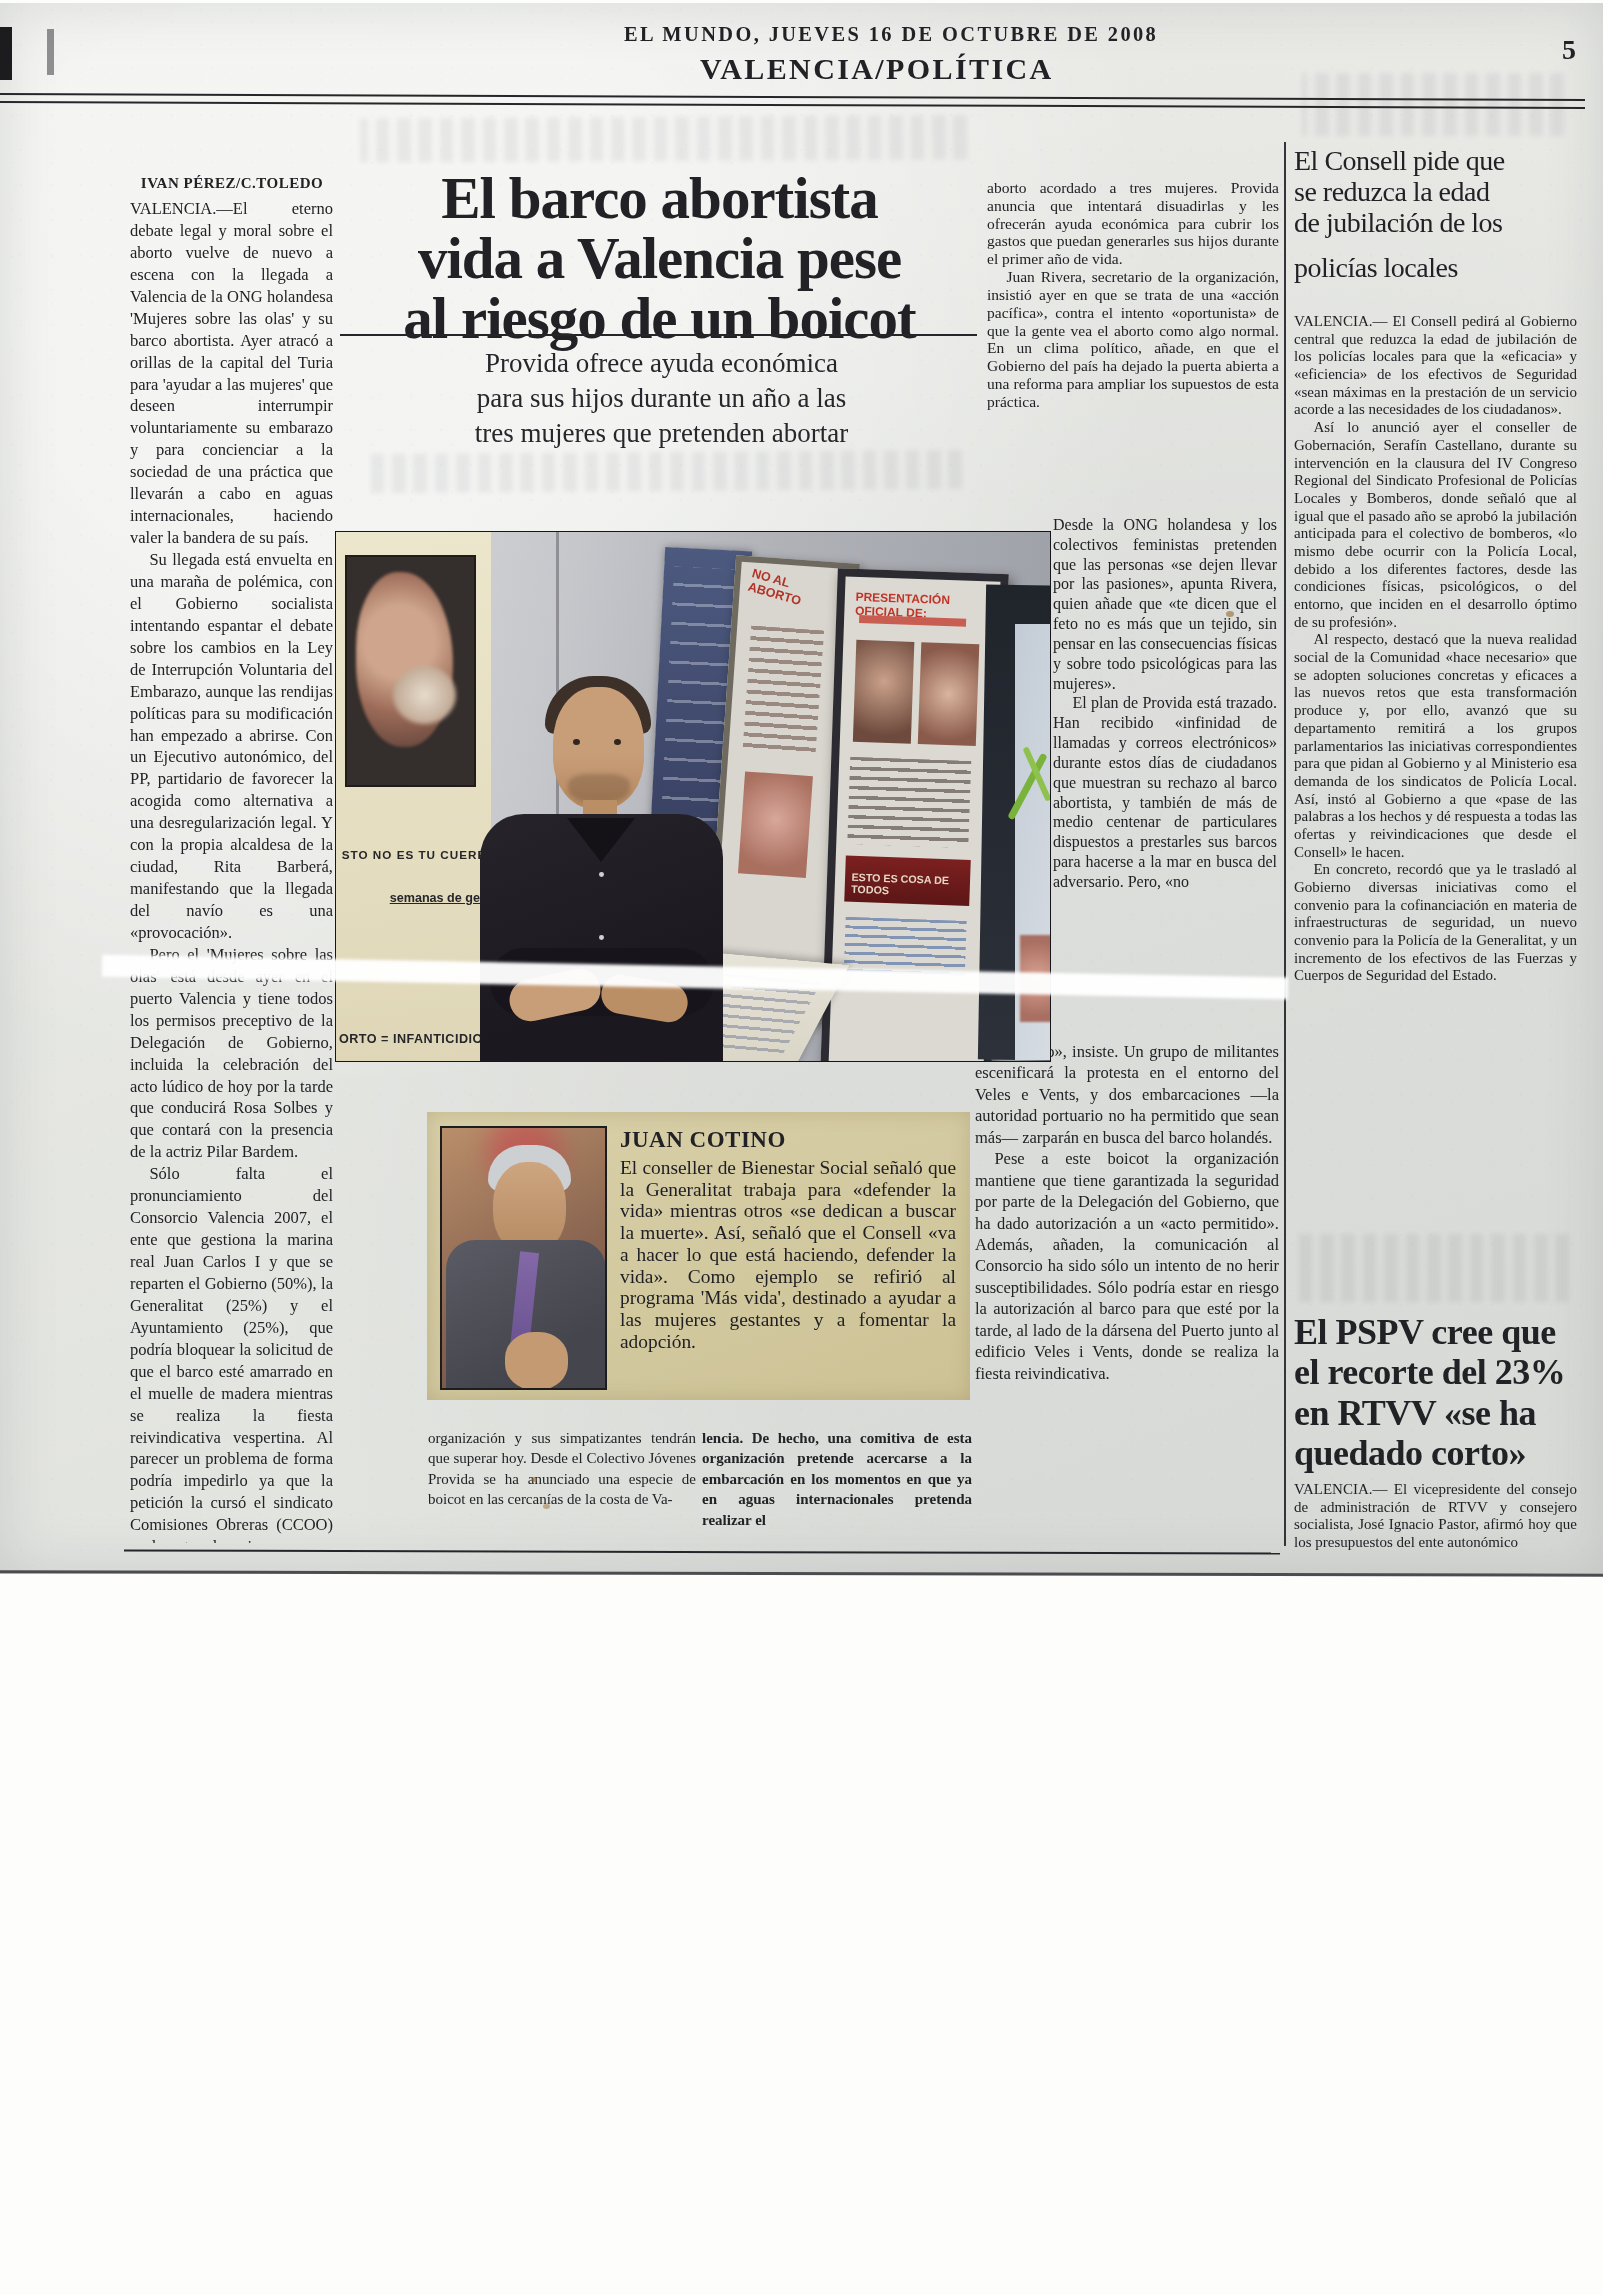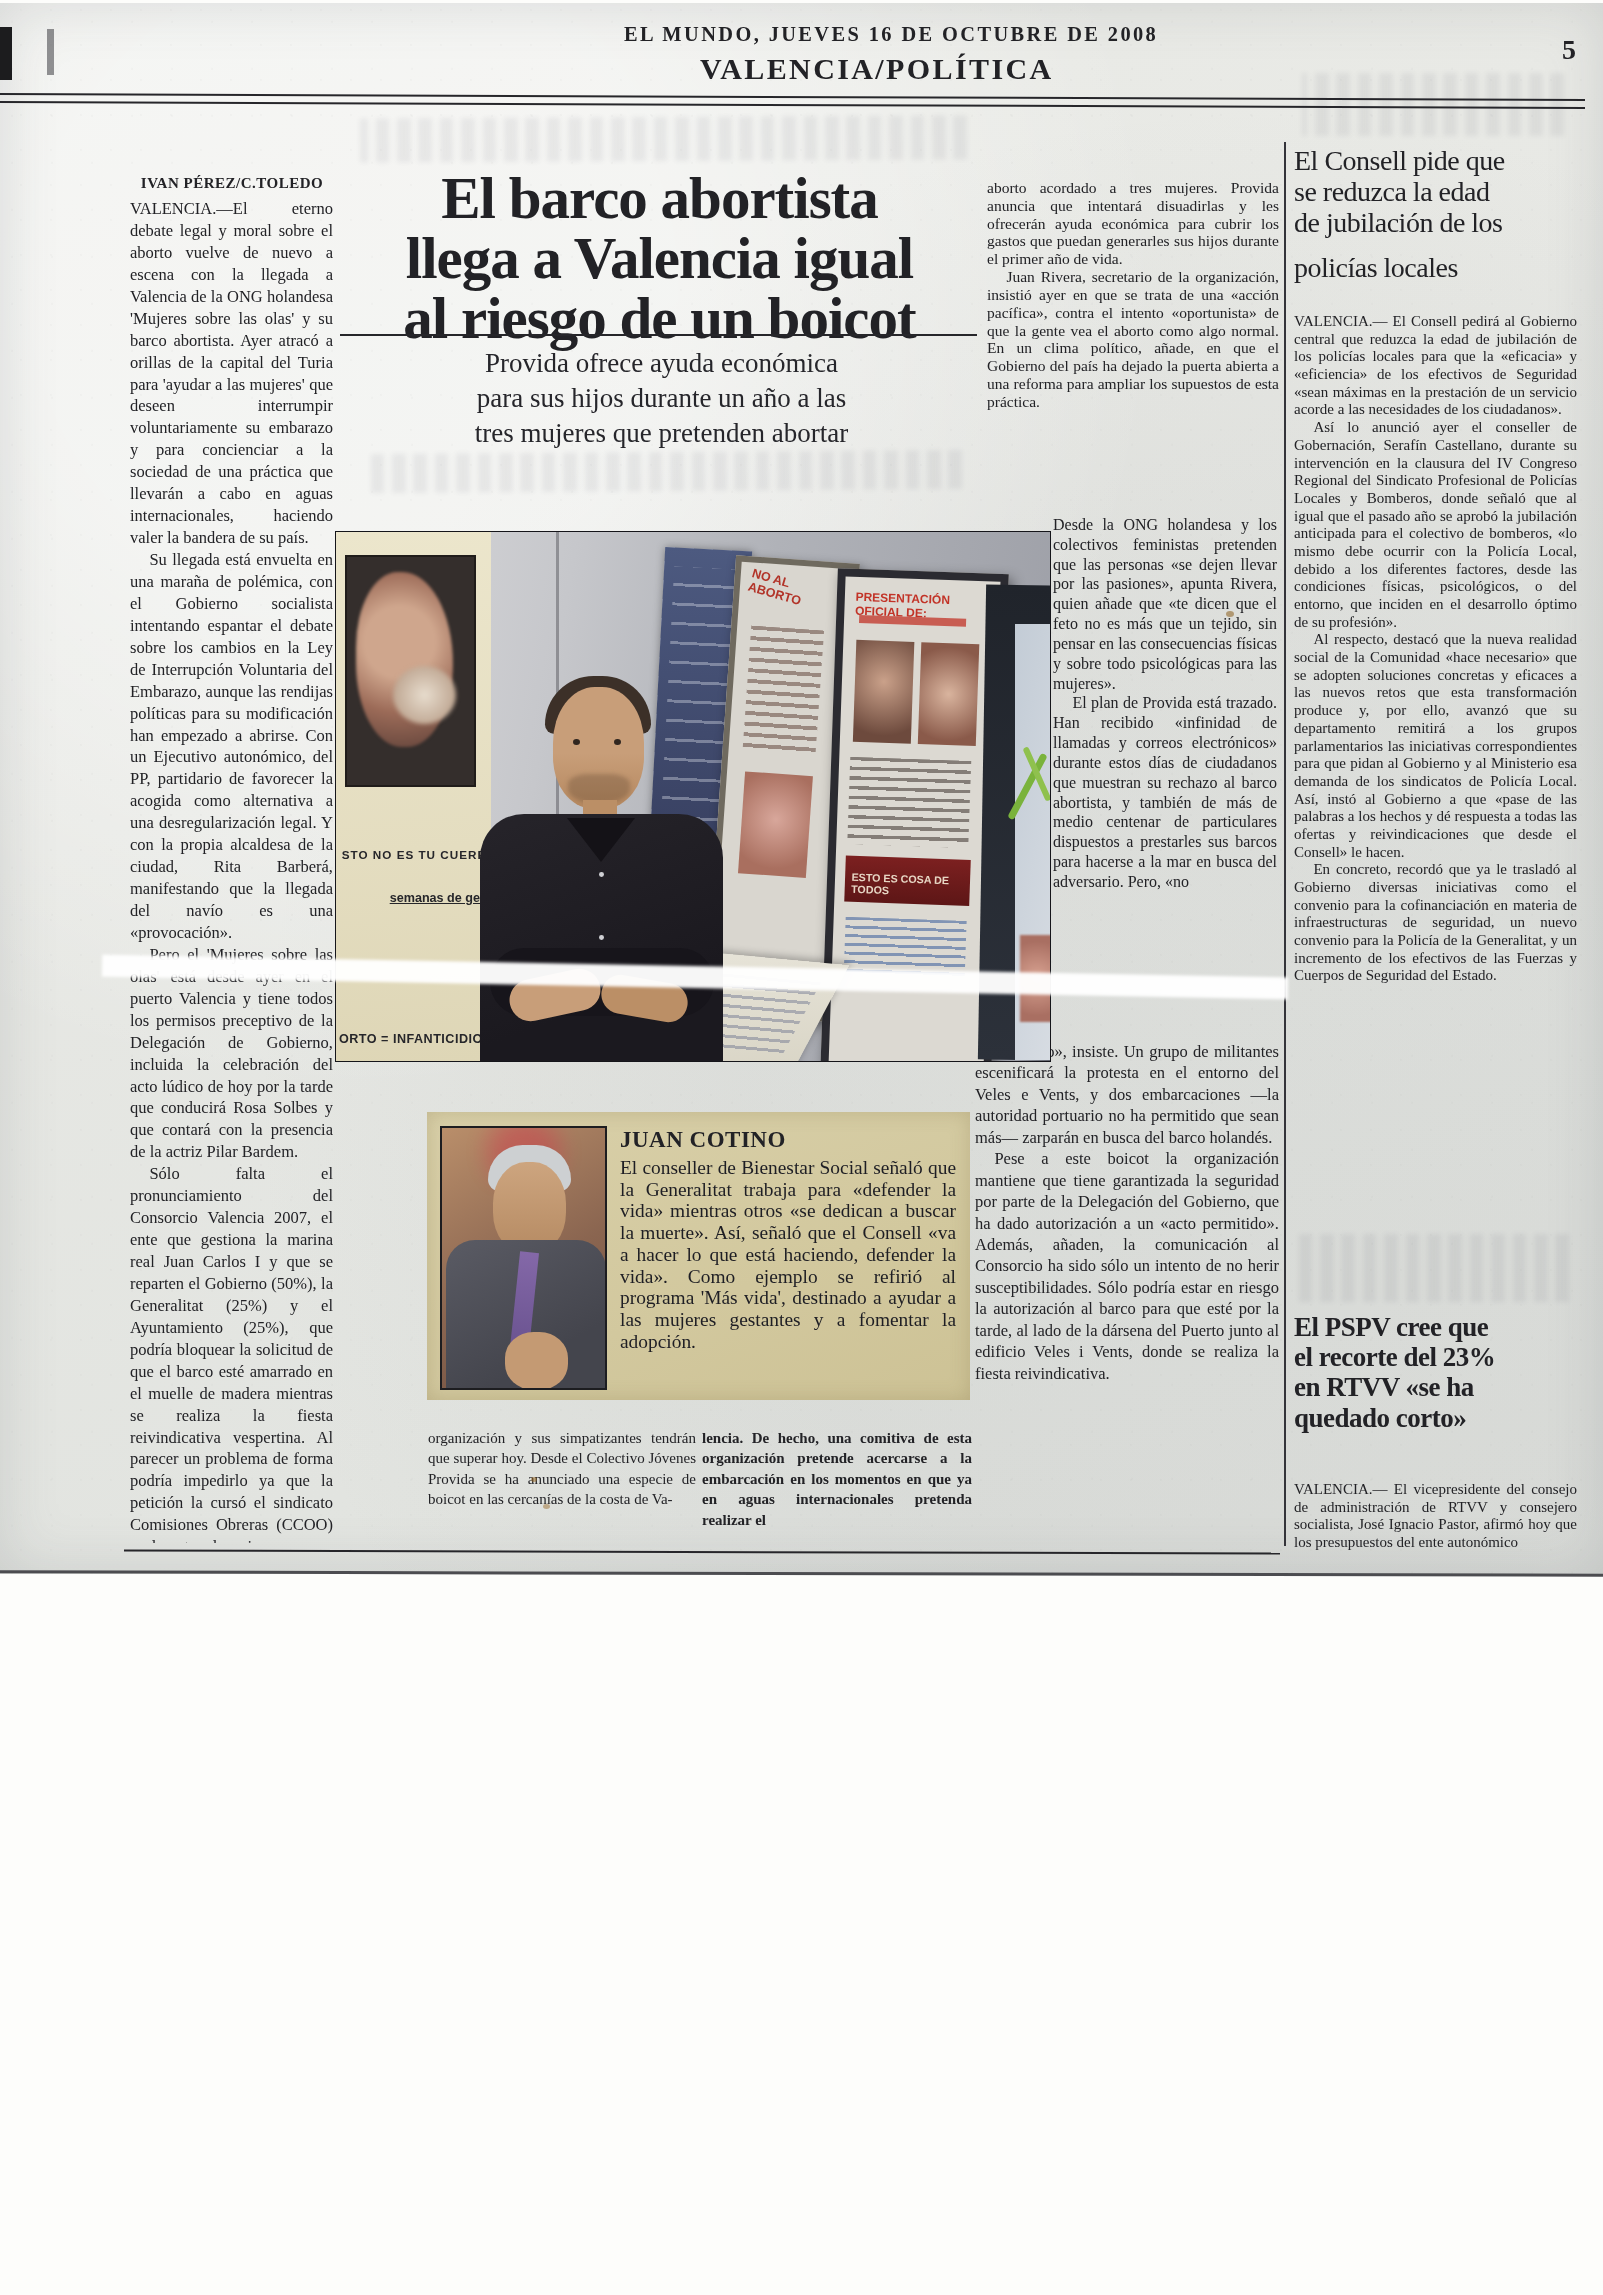--- a/index.html
+++ b/index.html
@@ -27,21 +27,21 @@
   .just{text-align:justify;}
   .para{text-indent:19.4px;margin:0;}
   .para.first{text-indent:0;}
   .col1{font-size:16.5px;line-height:1.33;}
   .col2{font-size:15.5px;line-height:1.15;}
   .col3{font-size:16px;line-height:1.24;}
   .col4{font-size:16.5px;line-height:1.3;}
   .bcol{font-size:15px;line-height:1.36;}
   .rcol{font-size:15px;line-height:1.18;}
   .rheadline{font-weight:normal;font-size:28px;line-height:1.1;letter-spacing:-0.5px;}
-  .pheadline{font-weight:bold;font-size:27px;line-height:1.12;letter-spacing:-0.5px;}
+  .pheadline{font-weight:bold;font-size:36px;line-height:1.12;letter-spacing:-0.5px;}
   .caption{font-family:"Liberation Sans",sans-serif;font-weight:bold;font-size:18px;}
   .caption .credit{font-weight:normal;font-size:14px;letter-spacing:1px;}
   .photo{border:1.9px solid #15151a;overflow:hidden;background:linear-gradient(100deg,#d9d9db 0%,#c6c7cb 30%,#b0b2b8 55%,#9b9da5 100%);}
   .cotino{background:linear-gradient(160deg,#d9d0a9,#d2c89e 60%,#cdc295);box-shadow:inset 0 0 19.4px rgba(120,105,60,.25);}
   .cotino-title{font-weight:bold;font-size:23px;letter-spacing:0.5px;}
   .cotino-body{font-size:19.4px;line-height:1.12;text-align:justify;color:#1e1e24;}
   .ghost{position:absolute;opacity:.07;filter:blur(2.4px);
          background:repeating-linear-gradient(90deg,#3c3c50 0 13.6px,transparent 13.6px 21.4px);}
   .streak{position:absolute;background:rgba(255,255,255,.96);filter:blur(1.5px);z-index:5;}
   .speck{position:absolute;border-radius:50%;}
@@ -64,21 +64,21 @@
   <div class="rule-h" style="left:0;top:96px;width:1585px;transform:rotate(.22deg);"></div>
   <div class="rule-h" style="left:0;top:104px;width:1585px;transform:rotate(.22deg);"></div>
 
   <div class="ghost" style="left:360px;top:117px;width:607px;height:44px;transform:scaleX(-1) rotate(.3deg);"></div>
   <div class="ghost" style="left:1302px;top:73px;width:262px;height:63px;transform:scaleX(-1);"></div>
   <div class="ghost" style="left:369px;top:452px;width:593px;height:39px;transform:scaleX(-1) rotate(.4deg);"></div>
   <div class="ghost" style="left:1297px;top:1234px;width:272px;height:68px;transform:scaleX(-1);"></div>
 
   <div class="abs headline" style="left:340px;top:168px;width:639px;">
     <span style="display:block;">El barco abortista</span>
-    <span style="display:block;">llega a Valencia igual</span>
+    <span style="display:block;">vida a Valencia pese</span>
     <span style="display:block;">al riesgo de un boicot</span>
   </div>
   <div class="rule-h" style="left:340px;top:334px;width:637px;height:1.9px;"></div>
   <div class="abs subhead" style="left:360px;top:346px;width:603px;">
     <span style="display:block;">Provida ofrece ayuda económica</span>
     <span style="display:block;">para sus hijos durante un año a las</span>
     <span style="display:block;">tres mujeres que pretenden abortar</span>
   </div>
 
   <div class="abs byline" style="left:130px;top:175px;width:204px;">IVAN PÉREZ/C.TOLEDO</div>

